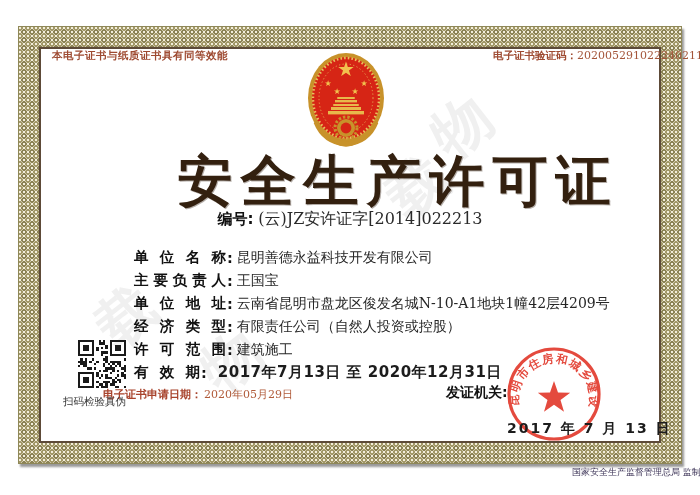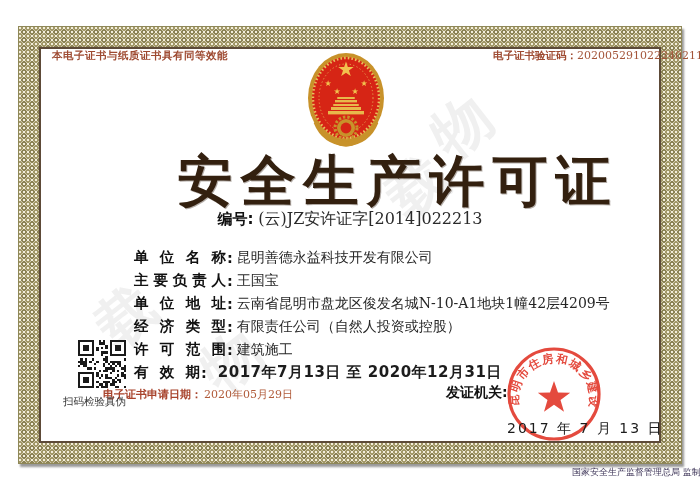--- a/index.html
+++ b/index.html
@@ -63,21 +63,21 @@
   .e-value.small{font-size:9.5px;}
   
   .qrwrap{position:absolute;left:31px;top:313px;width:76px;display:flex;
     flex-direction:column;align-items:flex-end;}
   .qr{width:48px;height:48px;background:#fff;}
   .qr-caption{margin-top:7px;font-size:10.5px;color:#3a3a3a;white-space:nowrap;}
   
   .issuer-label{position:absolute;left:427px;top:357px;font-size:14px;font-weight:bold;color:#111;white-space:nowrap;}
   .seal{position:absolute;left:485px;top:317px;width:100px;height:100px;opacity:.92;}
   .issue-date{position:absolute;left:488px;top:393px;font-size:14px;color:#1c1c1c;
-    letter-spacing:2px;white-space:nowrap;font-weight:400;}
+    letter-spacing:2px;white-space:nowrap;font-weight:700;}
   
   .footer{position:absolute;left:572px;top:466px;font-size:9px;font-weight:normal;
     color:#3f3659;white-space:nowrap;}
   
   .wm{position:absolute;font-size:58px;color:rgba(40,40,40,.07);font-weight:bold;
     transform:rotate(-38deg);pointer-events:none;}
   .wm1{left:433px;top:88px;}
   .wm2{left:388px;top:148px;}
   .wm3{left:203px;top:322px;}
   .wm4{left:98px;top:278px;}

